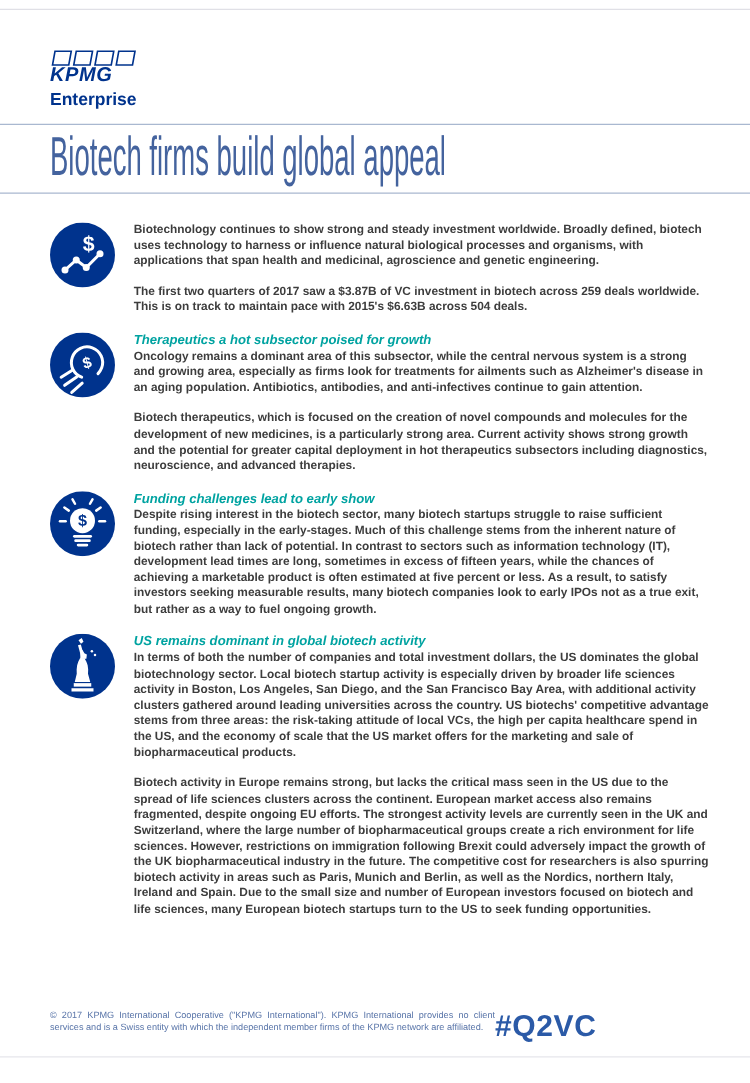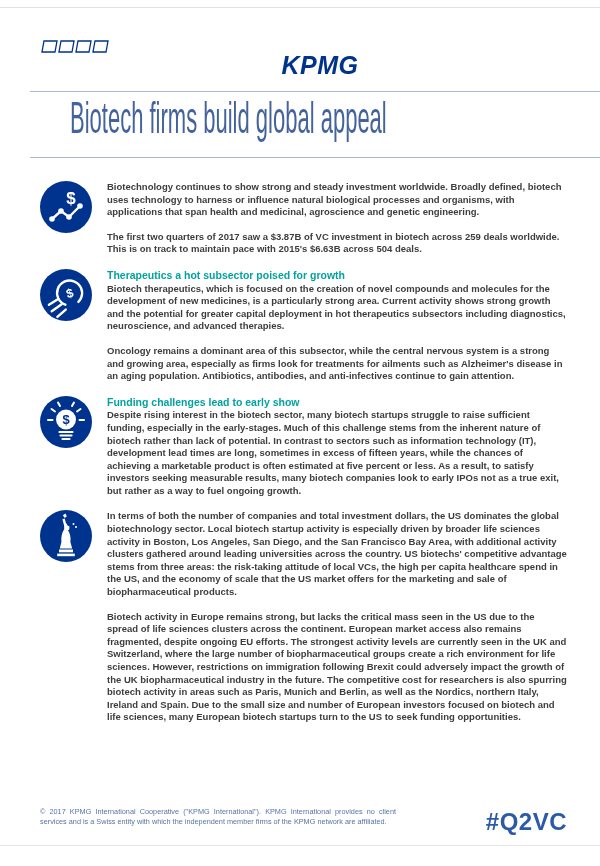--- a/index.html
+++ b/index.html
@@ -22,32 +22,31 @@
     font-family: "Liberation Sans", sans-serif;
     overflow: hidden;
   }
   .page-edge-top { position: absolute; top: 7px; left: 0; right: 0; height: 1px; background: #E0E0E6; }
   .page-edge-bottom { position: absolute; top: 845px; left: 0; right: 0; height: 1px; background: #E6E6EC; }
 
   
   .logo { margin: 40px 0 0 40px; }
   .logo-squares { display: block; }
   .logo-kpmg {
-    font-size: 25px; font-weight: bold; font-style: italic;
-    color: var(--kpmg-blue); letter-spacing: 0.5px; margin-top: -1px; line-height: 1; text-align: center;
+    font-size: 16px; font-weight: bold; font-style: italic;
+    color: var(--kpmg-blue); letter-spacing: 0.5px; margin-top: -1px; line-height: 1;
   }
   .logo-sub { font-size: 14px; font-weight: bold; color: var(--kpmg-blue); margin-top: 3px; line-height: 1; }
 
   
   .title-band {
     margin-top: 13px;
     border-top: 1.5px solid var(--rule);
     border-bottom: 1.5px solid var(--rule);
-    padding: 3px 0 16px 40px;
-    margin-left: 30px;
+    padding: 3px 0 5px 40px;
   }
   .title {
     margin: 0;
     font-size: 44px;
     font-weight: 400;
     line-height: 46px;
     color: var(--title-blue);
     white-space: nowrap;
     transform: scaleX(0.5);
     transform-origin: left center;
@@ -59,29 +58,29 @@
   .icon-wrap { flex: 0 0 52px; margin-right: 15px; }
   .icon { width: 52px; height: 52px; display: block; }
   .icon-bg { fill: var(--kpmg-blue); }
   .icon-stroke { stroke: #ffffff; fill: none; stroke-linecap: round; }
   .icon-fill { fill: #ffffff; }
   .icon-text { fill: #ffffff; font-weight: bold; font-family: "Liberation Sans", sans-serif; }
   .icon-text-blue { fill: var(--kpmg-blue); font-weight: bold; font-family: "Liberation Sans", sans-serif; }
   .text-col { flex: 1; min-width: 0; }
   .section-heading {
     font-size: 10.5px; font-weight: bold; color: var(--teal-heading);
-    margin: 0 0 1px 0; line-height: 12.6px;
+    margin: 0 0 1px 0; line-height: 12.6px; font-style: italic;
   }
   .para { font-size: 9.5px; line-height: 12.6px; color: var(--body-text); margin: 0 0 12px 0; font-weight: bold; }
   .para:last-child { margin-bottom: 0; }
 
   
   .footer {
     position: absolute; left: 40px; right: 33px; bottom: 30px;
-    display: flex; justify-content: space-between; align-items: flex-start;
+    display: flex; align-items: flex-start;
   }
   .legal {
     width: 356px; font-size: 7.3px; line-height: 10px;
     color: var(--footer-text); text-align: justify; margin: 0;
   }
   .hashtag {
     font-size: 24px; font-weight: bold; color: var(--hashtag-blue);
     letter-spacing: 0.5px; margin-top: 1px;
   }
 </style>
@@ -92,20 +91,21 @@
   <div class="page-edge-top"></div>
 
   <div class="logo">
     <svg class="logo-squares" width="70" height="14" viewBox="0 0 70 14">
       <path d="M4 1 h13 l-2 11 h-13 z" fill="none" stroke="#00338D" stroke-width="1.3"></path>
       <path d="M21 1 h13 l-2 11 h-13 z" fill="none" stroke="#00338D" stroke-width="1.3"></path>
       <path d="M38 1 h13 l-2 11 h-13 z" fill="none" stroke="#00338D" stroke-width="1.3"></path>
       <path d="M55 1 h13 l-2 11 h-13 z" fill="none" stroke="#00338D" stroke-width="1.3"></path>
     </svg>
     <div class="logo-kpmg">KPMG</div>
+    <div class="logo-sub">Enterprise</div>
   </div>
 
   <div class="title-band">
     <h1 class="title">Biotech firms build global appeal</h1>
   </div>
 
   <div class="content">
 
     <div class="section">
       <div class="icon-wrap">
@@ -133,22 +133,22 @@
             <circle class="icon-stroke" cx="30" cy="25" r="12.5" stroke-width="2.4" stroke-dasharray="64 14.5" transform="rotate(125 30 25)"></circle>
             <text class="icon-text" x="30" y="29.5" font-size="12.5" text-anchor="middle">$</text>
             <line class="icon-stroke" x1="7" y1="31" x2="17" y2="28" stroke-width="2.4"></line>
             <line class="icon-stroke" x1="8" y1="38" x2="19" y2="34" stroke-width="2.4"></line>
             <line class="icon-stroke" x1="12" y1="45" x2="22" y2="40" stroke-width="2.4"></line>
           </g>
         </svg>
       </div>
       <div class="text-col">
         <h2 class="section-heading">Therapeutics a hot subsector poised for growth</h2>
+        <p class="para">Oncology remains a dominant area of this subsector, while the central nervous system is a strong and growing area, especially as firms look for treatments for ailments such as Alzheimer's disease in an aging population. Antibiotics, antibodies, and anti-infectives continue to gain attention.</p>
         <p class="para">Biotech therapeutics, which is focused on the creation of novel compounds and molecules for the development of new medicines, is a particularly strong area. Current activity shows strong growth and the potential for greater capital deployment in hot therapeutics subsectors including diagnostics, neuroscience, and advanced therapies.</p>
-        <p class="para">Oncology remains a dominant area of this subsector, while the central nervous system is a strong and growing area, especially as firms look for treatments for ailments such as Alzheimer's disease in an aging population. Antibiotics, antibodies, and anti-infectives continue to gain attention.</p>
       </div>
     </div>
 
     <div class="section">
       <div class="icon-wrap">
         <svg class="icon" viewBox="0 0 52 52">
           <circle class="icon-bg" cx="26" cy="26" r="26"></circle>
           <circle class="icon-fill" cx="26" cy="23.5" r="10"></circle>
           <text class="icon-text-blue" x="26" y="28" font-size="13" text-anchor="middle">$</text>
           <line class="icon-stroke" x1="19.5" y1="36" x2="32.5" y2="36" stroke-width="2.2"></line>
@@ -176,20 +176,21 @@
           <path class="icon-fill" d="M22.4 9.2 l2.3 -0.7 2.4 9.2 -2.2 0.7 z"></path>
           <path class="icon-fill" d="M24.3 15.6 l1.6 -2.8 1.6 2.8 2.0 0.9 -0.4 3.4 -4.9 0.3 z"></path>
           <path class="icon-fill" d="M24 19.5 c-2.2 3.5 -3 7.5 -2.6 12.5 l-1.6 6.5 12.4 0 -1.8 -6.5 c0.6 -5 -0.4 -9 -2.8 -12.5 z"></path>
           <rect class="icon-fill" x="19" y="39.5" width="14" height="2.8"></rect>
           <rect class="icon-fill" x="17.2" y="43.6" width="17.6" height="2.6"></rect>
           <circle class="icon-fill" cx="33.5" cy="14" r="1"></circle>
           <circle class="icon-fill" cx="36" cy="17" r="1"></circle>
         </svg>
       </div>
       <div class="text-col">
+        <h2 class="section-heading">US remains dominant in global biotech activity</h2>
         <p class="para">In terms of both the number of companies and total investment dollars, the US dominates the global biotechnology sector. Local biotech startup activity is especially driven by broader life sciences activity in Boston, Los Angeles, San Diego, and the San Francisco Bay Area, with additional activity clusters gathered around leading universities across the country. US biotechs' competitive advantage stems from three areas: the risk-taking attitude of local VCs, the high per capita healthcare spend in the US, and the economy of scale that the US market offers for the marketing and sale of biopharmaceutical products.</p>
         <p class="para">Biotech activity in Europe remains strong, but lacks the critical mass seen in the US due to the spread of life sciences clusters across the continent. European market access also remains fragmented, despite ongoing EU efforts. The strongest activity levels are currently seen in the UK and Switzerland, where the large number of biopharmaceutical groups create a rich environment for life sciences. However, restrictions on immigration following Brexit could adversely impact the growth of the UK biopharmaceutical industry in the future. The competitive cost for researchers is also spurring biotech activity in areas such as Paris, Munich and Berlin, as well as the Nordics, northern Italy, Ireland and Spain. Due to the small size and number of European investors focused on biotech and life sciences, many European biotech startups turn to the US to seek funding opportunities.</p>
       </div>
     </div>
 
   </div>
 
   <div class="footer">
     <p class="legal">© 2017 KPMG International Cooperative ("KPMG International"). KPMG International provides no client services and is a Swiss entity with which the independent member firms of the KPMG network are affiliated.</p>
     <div class="hashtag">#Q2VC</div>

